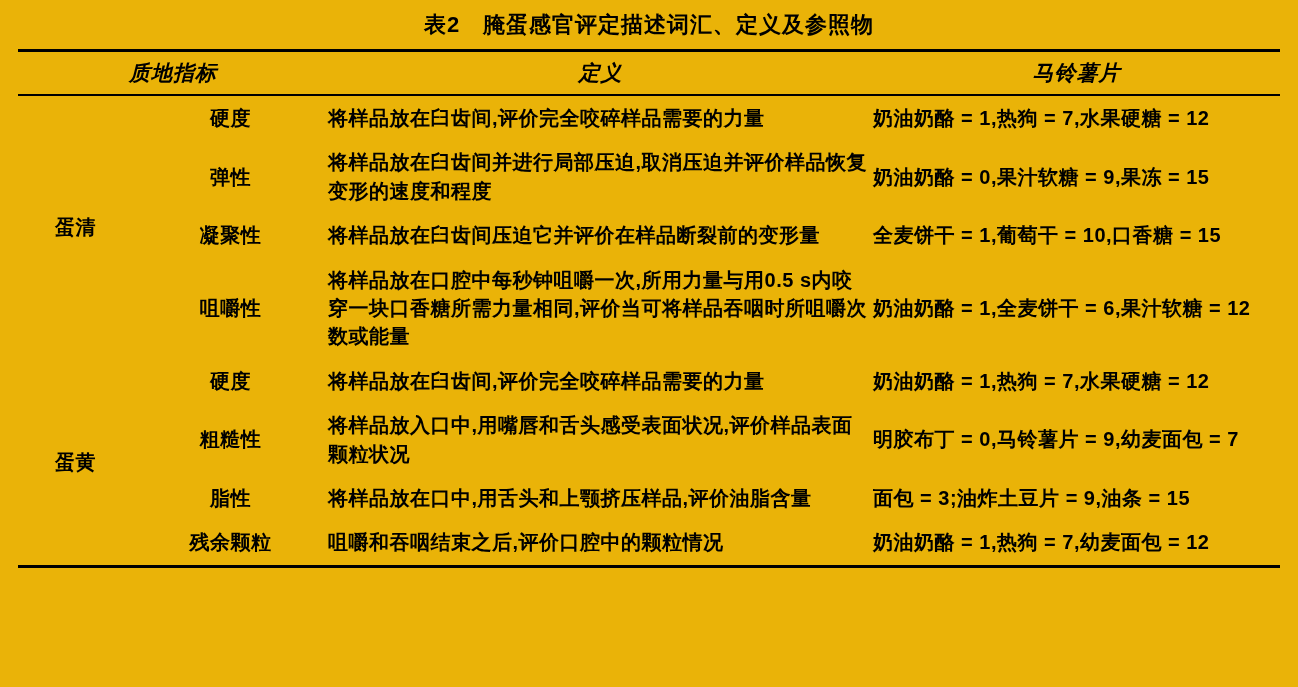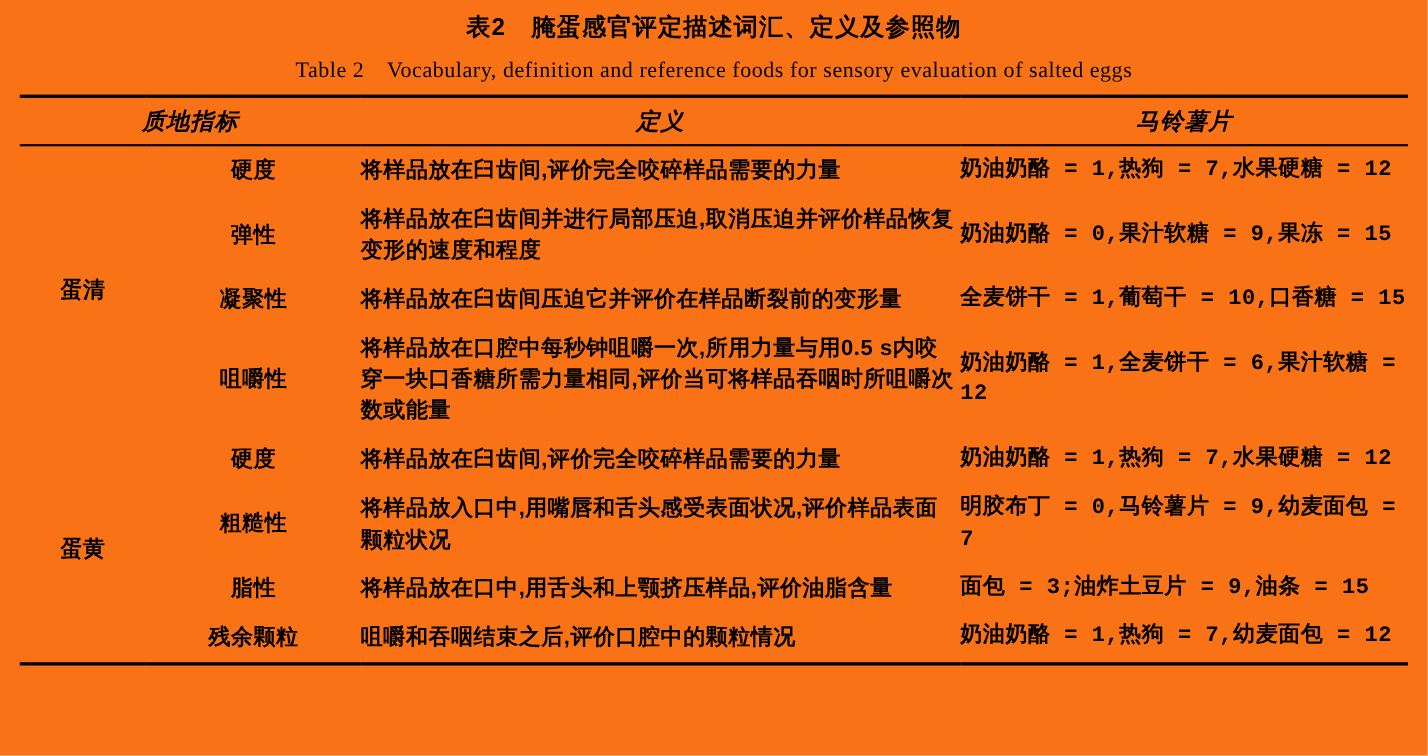--- a/index.html
+++ b/index.html
@@ -4,21 +4,21 @@
 <style>
   html, body {
     margin: 0;
     padding: 0;
     background: #ffffff;
   }
   .page {
     position: relative;
     width: 1298px;
     height: 687px;
-    background: #f97316;
+    background: #eab308;
     color: #000000;
     overflow: hidden;
     font-family: "Liberation Sans", sans-serif;
   }
   .title-zh {
     margin-top: 10px;
     text-align: center;
     font-size: 22px;
     font-weight: bold;
     letter-spacing: 1px;
@@ -68,30 +68,28 @@
     padding-left: 52px;
     padding-right: 10px;
     text-align: left;
     margin-top: 40px;
   }
   td.ref-cell {
     padding-left: 22px;
     padding-right: 4px;
     text-align: left;
     letter-spacing: 1px;
-    font-family: Liberation Mono, monospace;
   }
 </style>
 </head>
 <body>
 
 <div class="page">
 
   <div class="title-zh">表2　腌蛋感官评定描述词汇、定义及参照物</div>
-  <div class="title-en">Table 2　Vocabulary, definition and reference foods for sensory evaluation of salted eggs</div>
 
   <table class="sensory">
     <colgroup>
       <col style="width:115px">
       <col style="width:195px">
       <col style="width:545px">
       <col style="width:407px">
     </colgroup>
     <thead>
       <tr>

